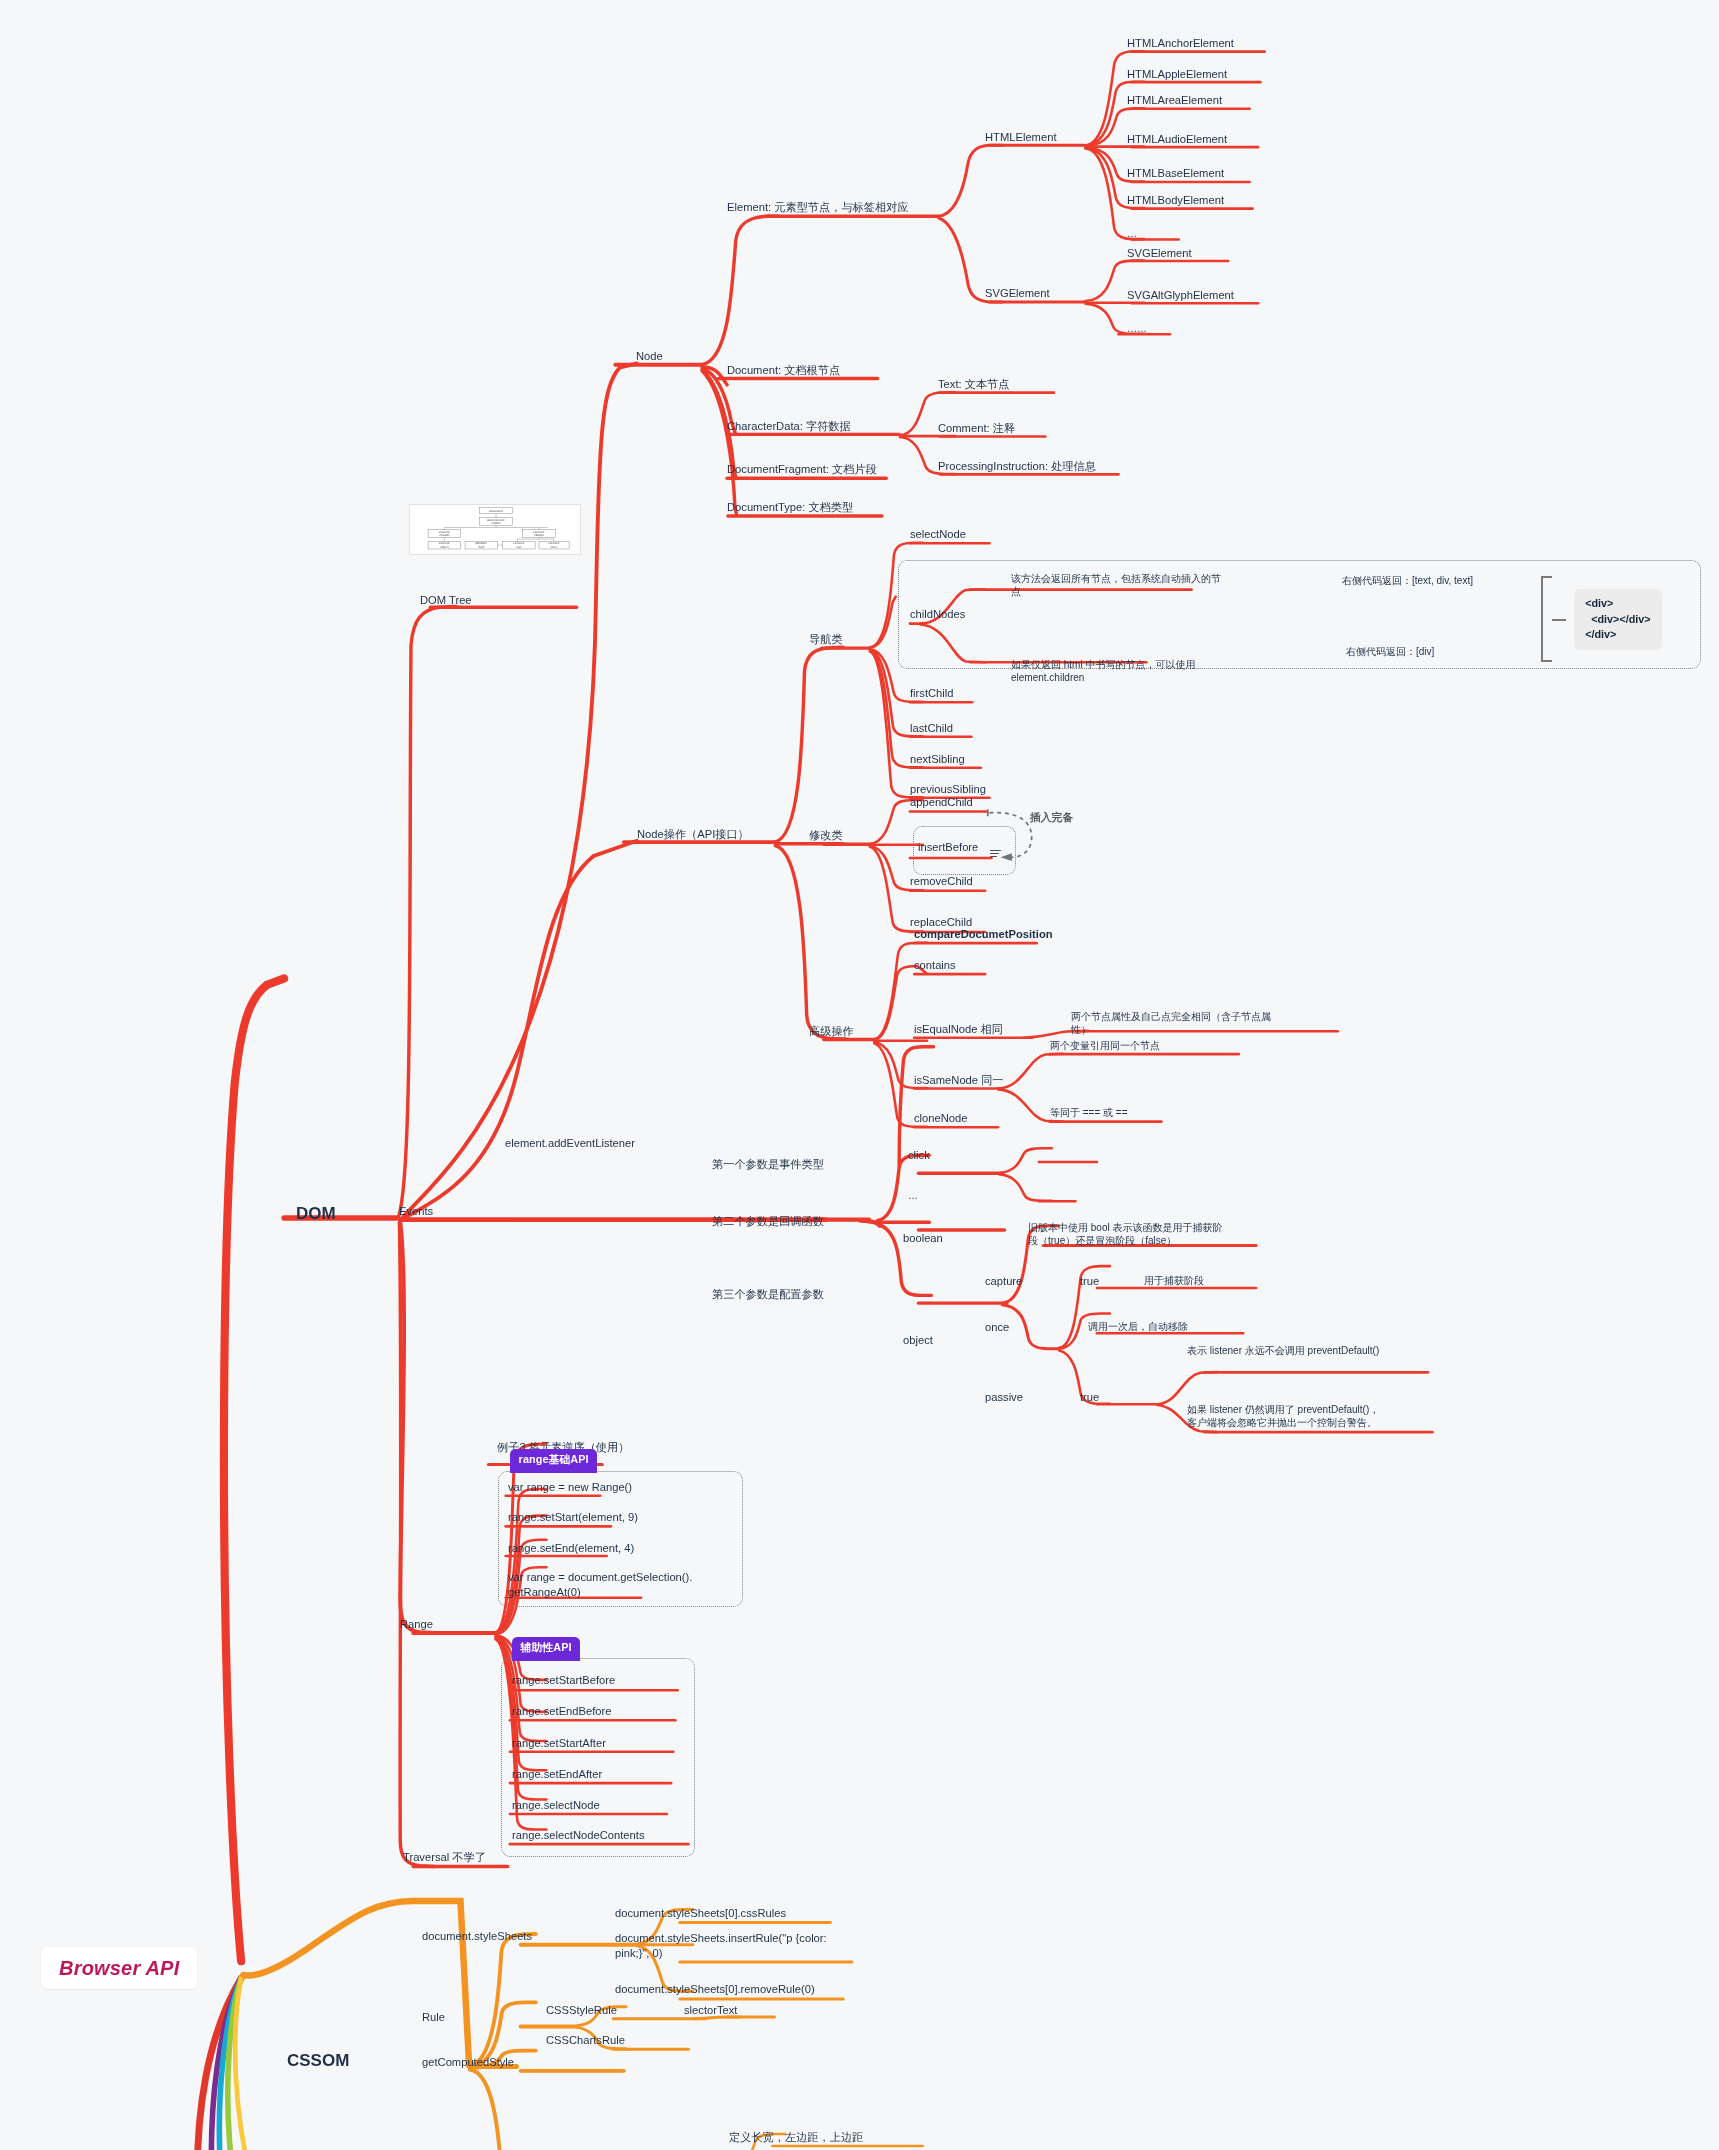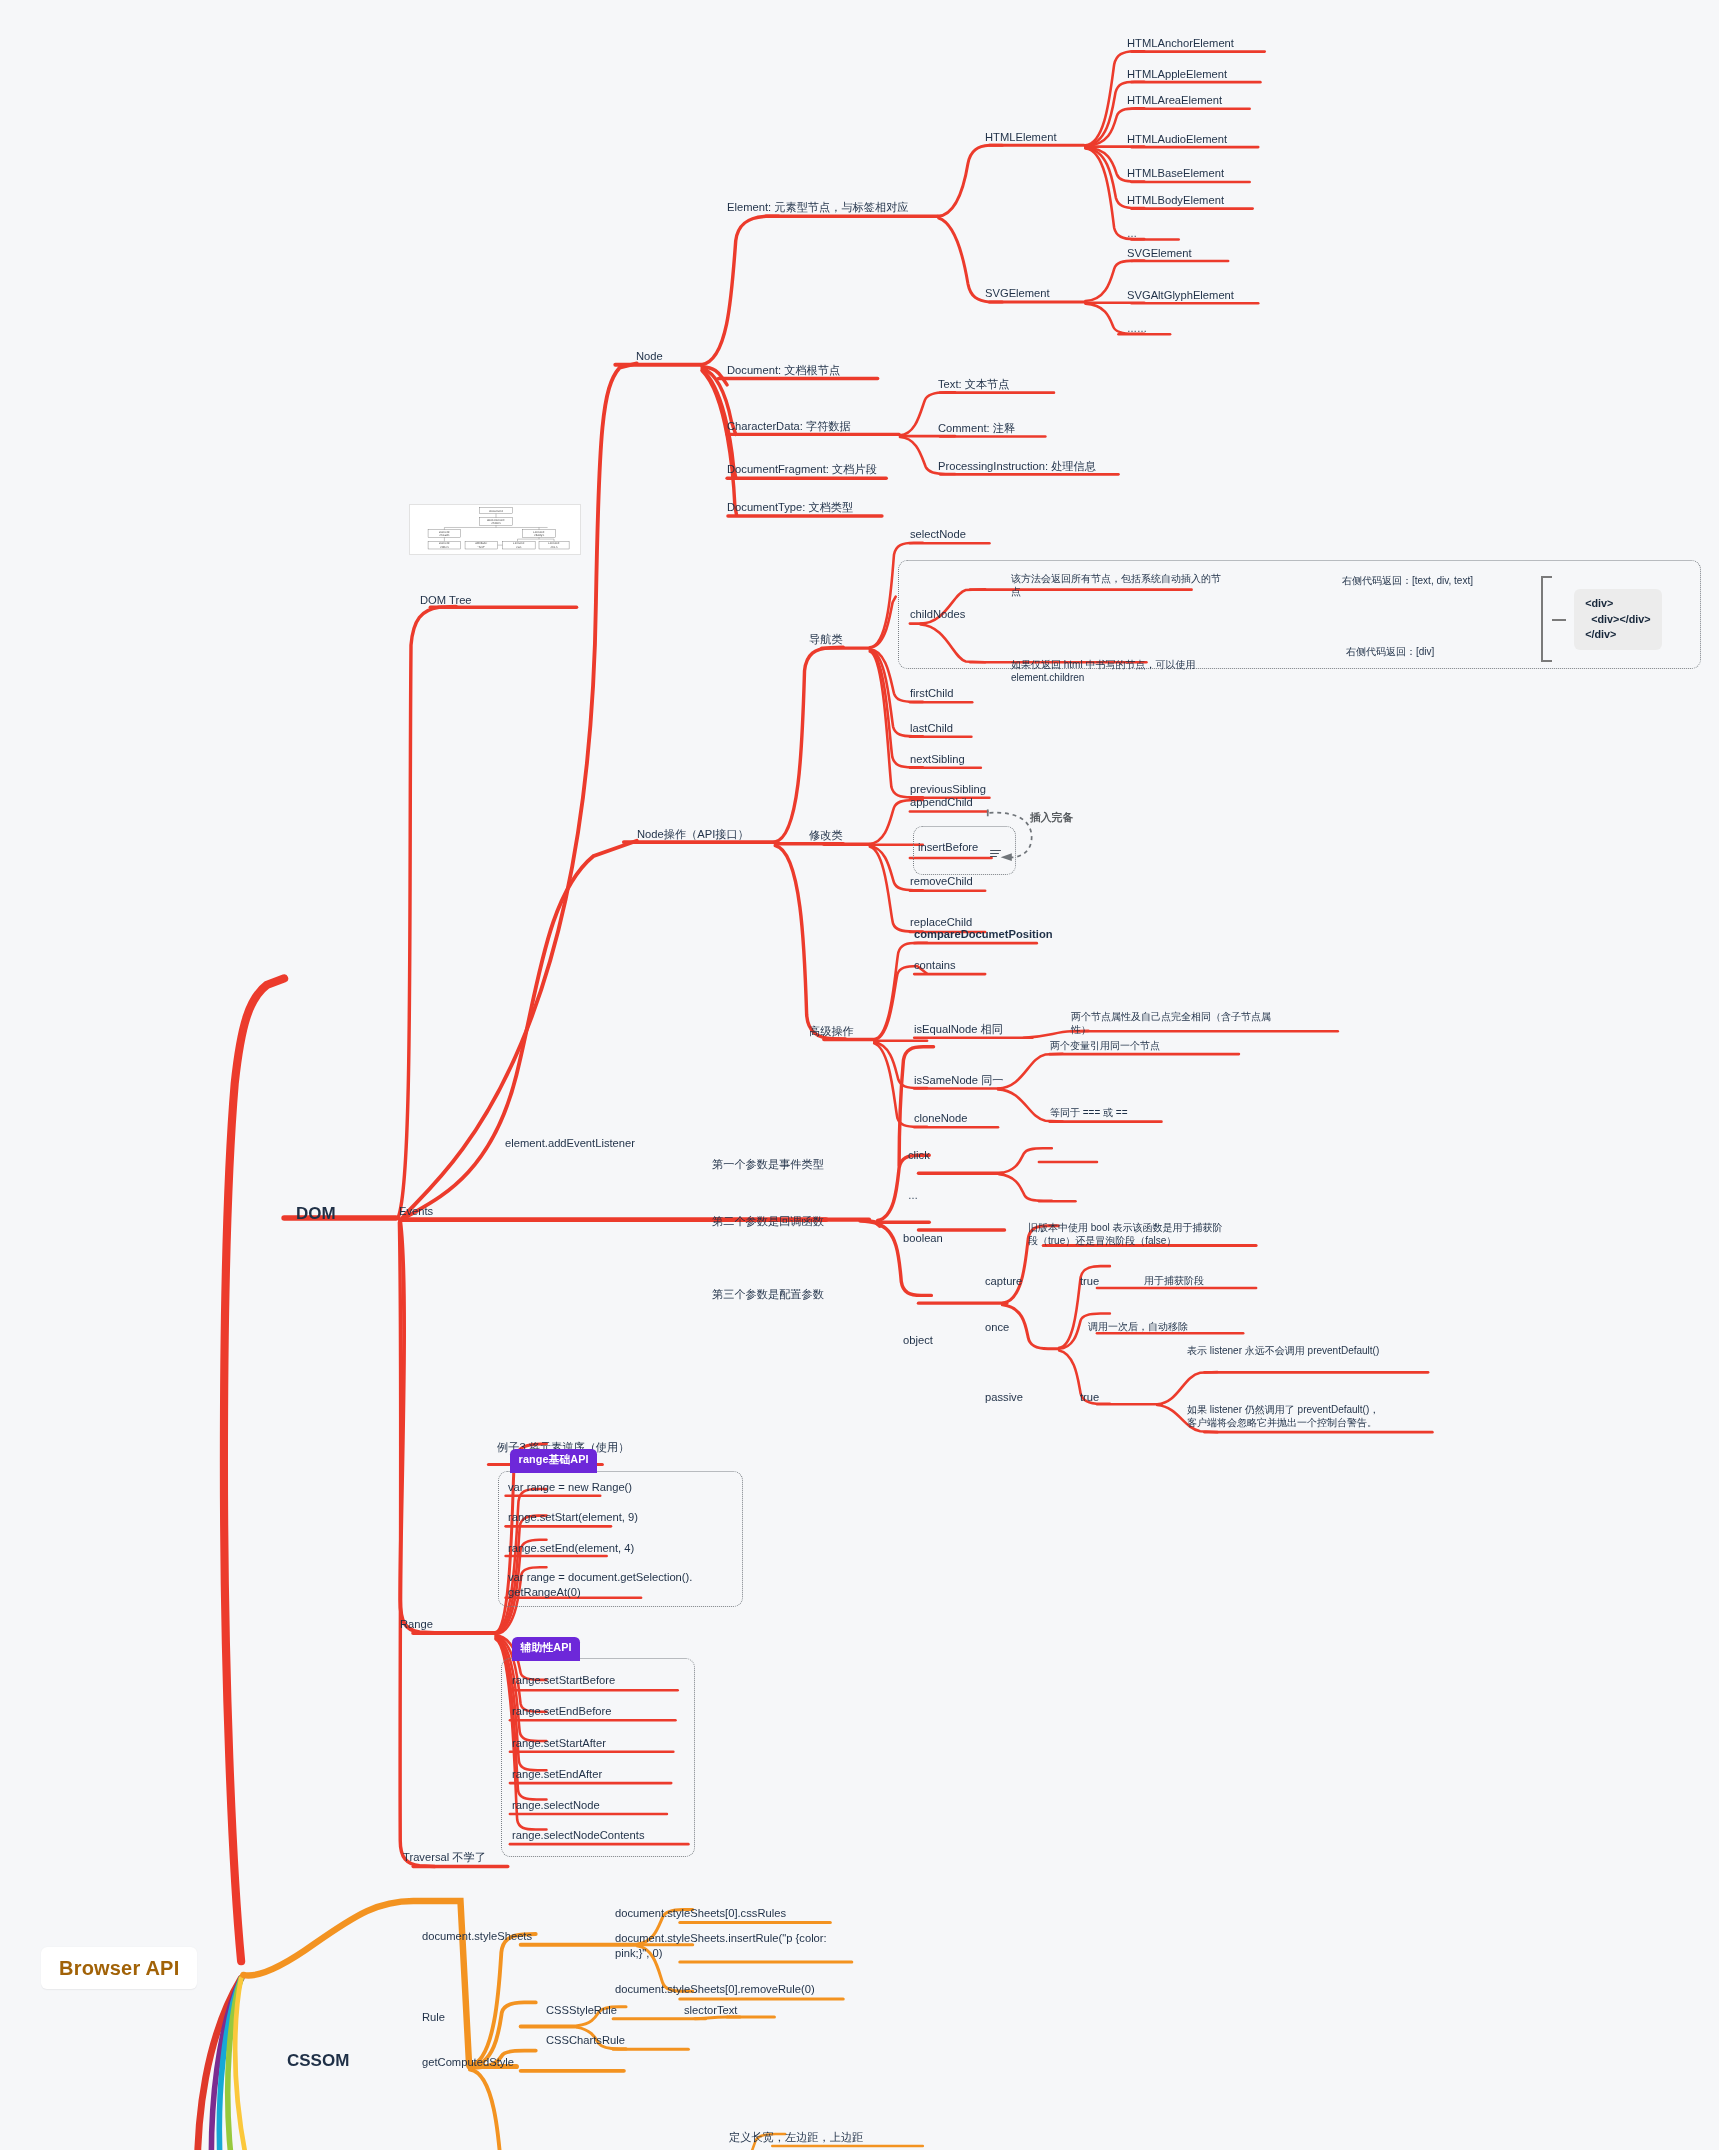--- a/index.html
+++ b/index.html
@@ -26,23 +26,24 @@
   .n-md  { font-size: 11.2px; }
   .n-xl  { font-size: 17px; font-weight: 700; }
 
   .root-node {
     position:absolute;
     background:#ffffff;
     border-radius: 6px;
     padding: 9.5px 18px;
     font-size: 20px;
     font-weight: 800;
-    color:#a16207;
+    color:#be185d;
     box-shadow: 0 0.4px 1.3px rgba(0,0,0,.06);
     letter-spacing: 0.2px;
+    font-style: italic;
   }
 
   
   .frame {
     position:absolute;
     border: 1.7px dotted #7b8086;
     border-radius: 9.5px;
     background: transparent;
   }
   .frame-tag {

